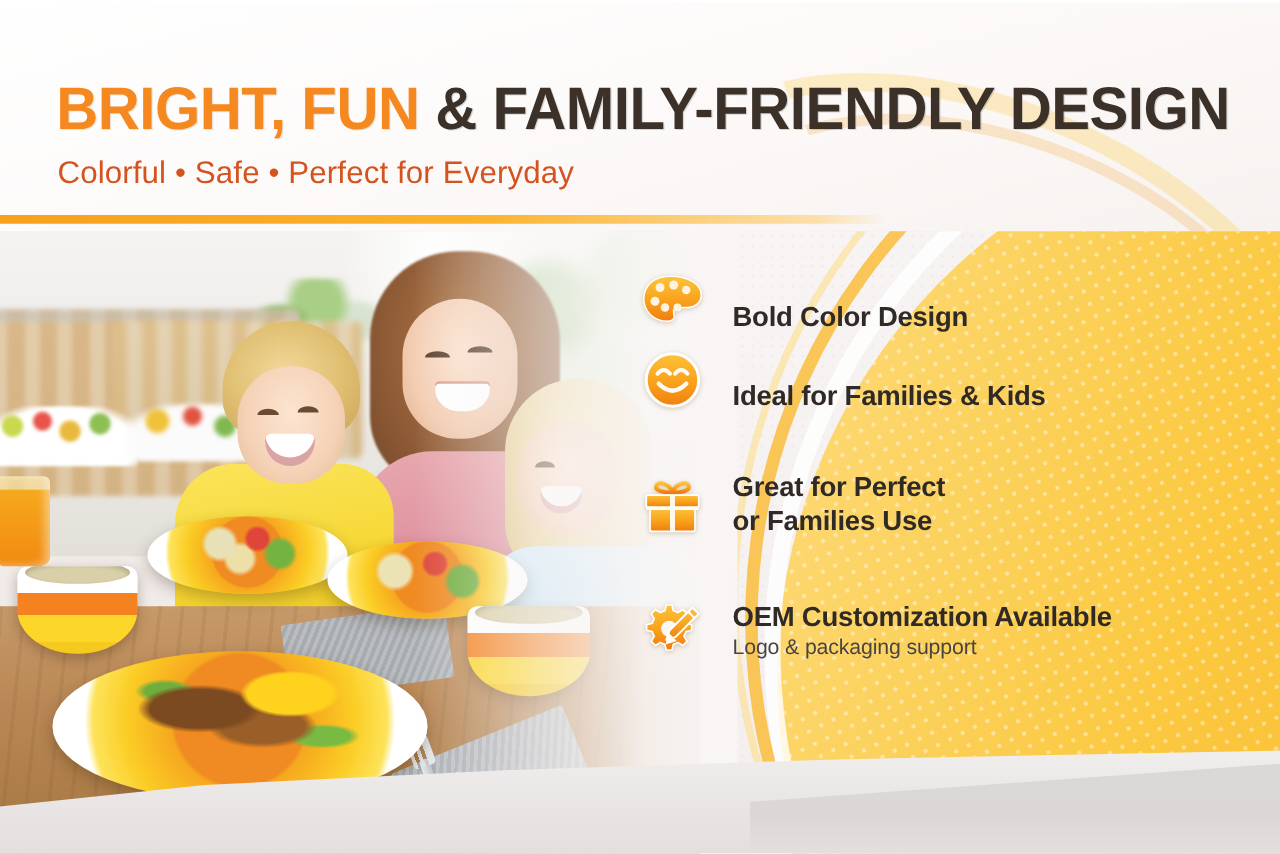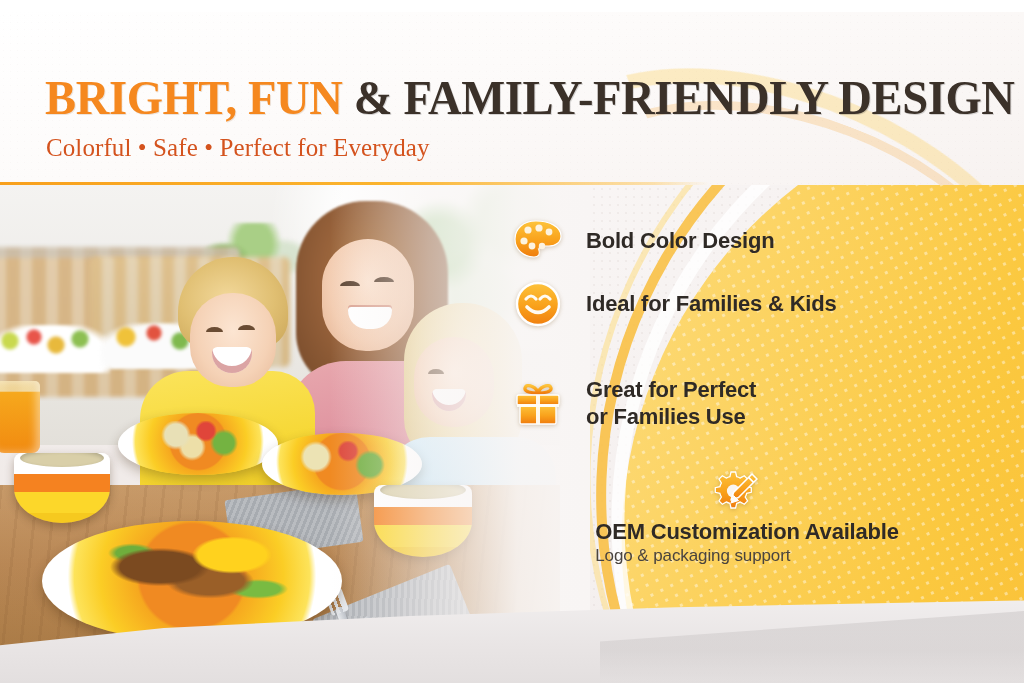--- a/index.html
+++ b/index.html
@@ -16,26 +16,25 @@
     position: relative;
     width: 1024px;
     height: 683px;
     overflow: hidden;
     background: #ffffff;
   }
 
   
   .header {
     position: absolute;
-    left: 0; top: 12px;
+    left: 0; top: 2px;
     width: 1024px;
     height: 185px;
     background: linear-gradient(165deg, #ffffff 0%, #fdfbfa 40%, #f7f2f0 100%);
     overflow: hidden;
-    font-family: Liberation Serif, serif;
   }
   .header-texture {
     position: absolute;
     inset: 0;
     background-image: radial-gradient(rgba(180,160,155,0.10) 0.7px, transparent 0.8px);
     background-size: 7px 7px;
     opacity: .55;
   }
   .header-swoosh-a {
     position: absolute;
@@ -478,26 +477,26 @@
   .features {
     position:absolute;
     left: 512px; top: 28px;
     width: 470px;
   }
   .feature {
     position:absolute;
     left:0;
     width: 470px;
     display:flex;
-    align-items:center;
+    align-items:flex-end;
   }
   .f0 { top: 0px; }
   .f1 { top: 63px; }
   .f2 { top: 162px; }
-  .f3 { top: 250px; flex-direction: column; }
+  .f3 { top: 262px; }
 
   .feat-icon {
     flex: 0 0 52px;
     width:52px; height:52px;
     position:relative;
     margin-right: 22px;
     margin-top: 2px;
   }
   .feat-text { padding-top: 1px; }
   .feat-title {

